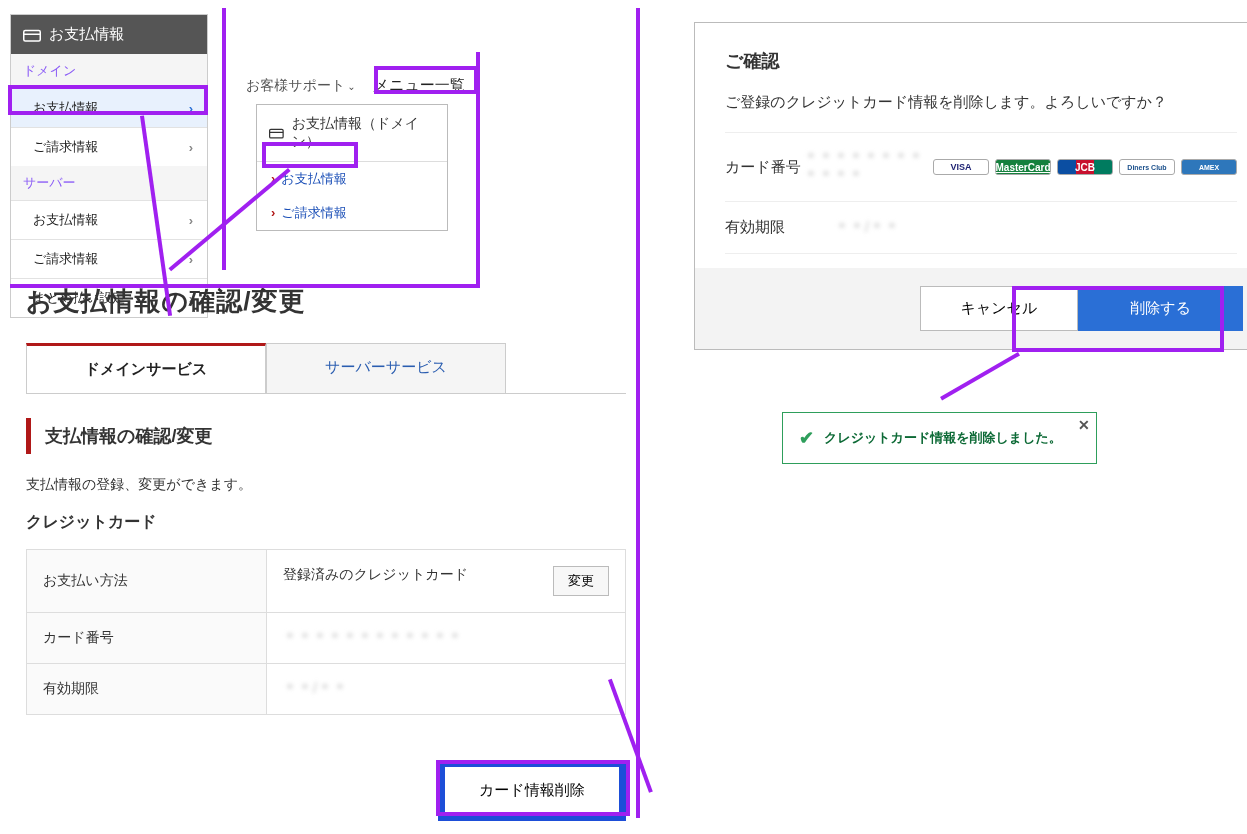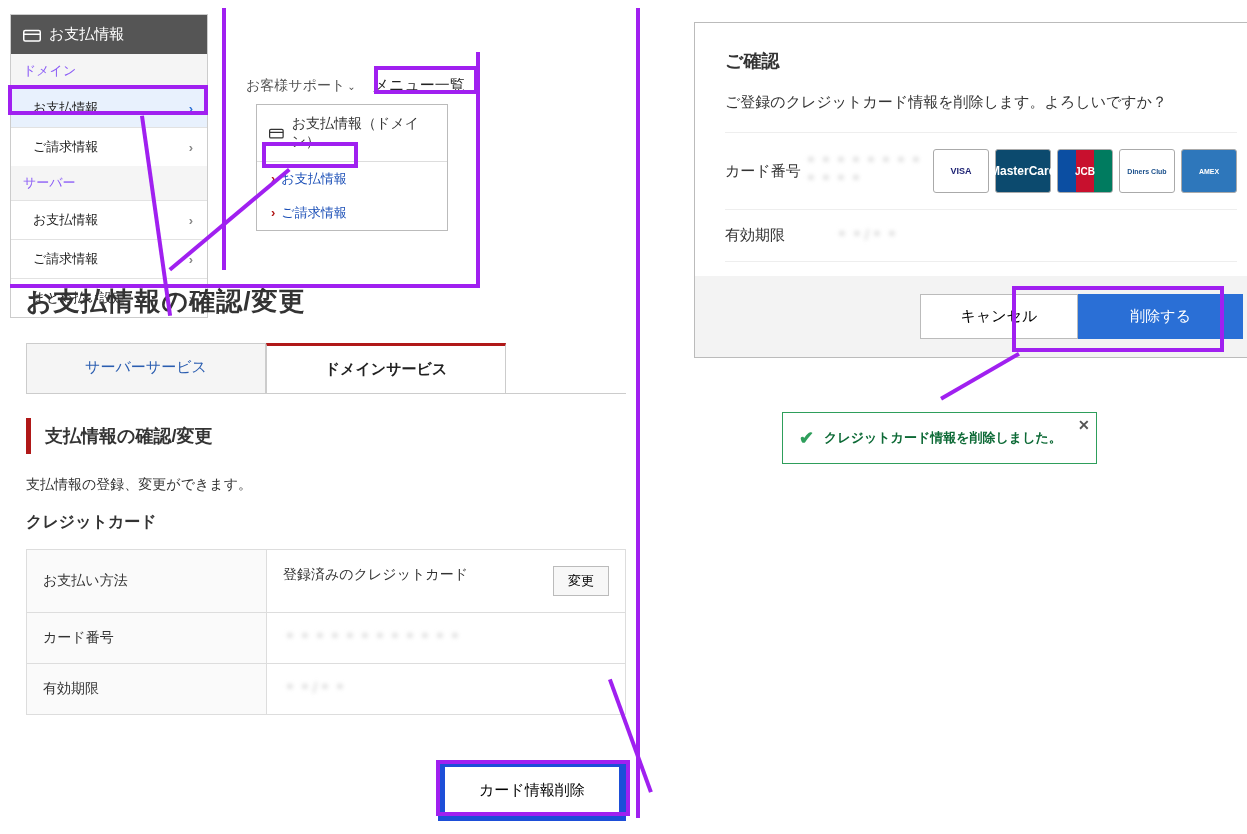--- a/index.html
+++ b/index.html
@@ -52,23 +52,23 @@
 
 
 .modal { position: absolute; left: 694px; top: 22px; width: 574px; border: 1px solid #bbb; background: #fff; }
 .modal-body { padding: 26px 30px 14px; }
 .modal-title { font-size: 18px; font-weight: bold; margin-bottom: 20px; }
 .modal-text { font-size: 15px; margin-bottom: 20px; }
 .modal-row { display: flex; align-items: center; padding: 16px 0; border-top: 1px solid #eee; }
 .modal-row:last-of-type { border-bottom: 1px solid #eee; }
 .modal-row .ml { width: 110px; font-size: 15px; }
 .card-brands { display: flex; gap: 6px; margin-left: auto; }
-.brand { width: 56px; height: 44px; border: 1px solid #aaa; display: flex; align-items: center; justify-content: center; font-size: 9px; font-weight: bold; border-radius: 3px; }
+.brand { width: 56px; height: 16px; border: 1px solid #aaa; display: flex; align-items: center; justify-content: center; font-size: 9px; font-weight: bold; border-radius: 3px; }
 .brand.visa { color: #1a1f71; }
-.brand.mc { background: #0c4a6e; color: #fff; font-size: 12px; }
+.brand.mc { background: #15803d; color: #fff; font-size: 10px; text-decoration: underline; }
 .brand.jcb { background: linear-gradient(90deg,#0b4ea2 0 33%,#c8102e 33% 66%,#007b5f 66%); color: #fff; font-size: 10px; }
 .brand.diners { color: #1a4f8b; font-size: 7px; text-align: center; }
 .brand.amex { background: #2e77bb; color: #fff; font-size: 7px; }
 .modal-footer { background: #f3f3f3; padding: 18px 24px; display: flex; justify-content: flex-end; }
 .btn-cancel { border: 1px solid #bbb; background: #fff; padding: 12px 40px; font-size: 15px; cursor: pointer; }
 .btn-confirm { border: none; background: #2a6fd6; color: #fff; padding: 12px 52px; font-size: 15px; cursor: pointer; }
 
 
 .toast { position: absolute; left: 782px; top: 412px; border: 1px solid #2e9e5b; background: #fff; padding: 14px 34px 14px 16px; display: flex; align-items: center; gap: 10px; color: #0d6a36; font-size: 13px; font-weight: bold; }
 .toast .check { color: #2e9e5b; font-size: 18px; font-weight: bold; }
@@ -124,22 +124,22 @@
       </svg>
     <span>お支払情報（ドメイン）</span>
   </div>
   <div class="popover-item">お支払情報</div>
   <div class="popover-item">ご請求情報</div>
 </div>
 
 <div class="main">
   <div class="page-title">お支払情報の確認/変更</div>
   <div class="tabs">
+    <div class="tab active">ドメインサービス</div>
     <div class="tab">サーバーサービス</div>
-    <div class="tab active">ドメインサービス</div>
   </div>
   <div class="section-bar">支払情報の確認/変更</div>
   <div class="section-note">支払情報の登録、変更ができます。</div>
   <div class="section-sub">クレジットカード</div>
   <table class="info-table">
     <tbody>
         <tr>
       <td class="label-cell">お支払い方法</td>
       <td>
         <span>登録済みのクレジットカード</span>

